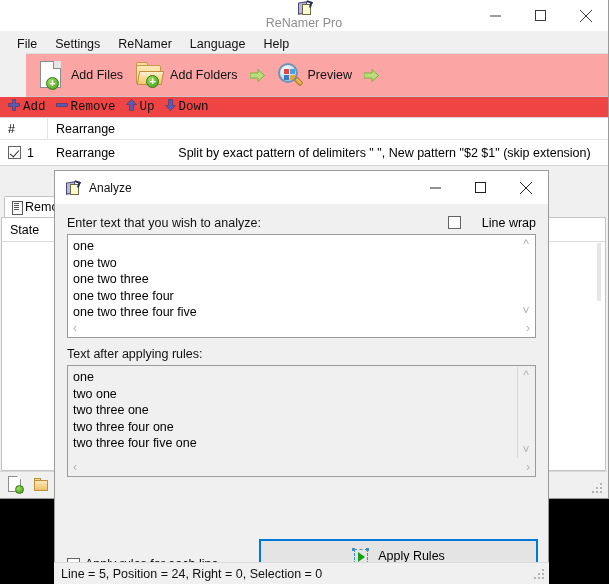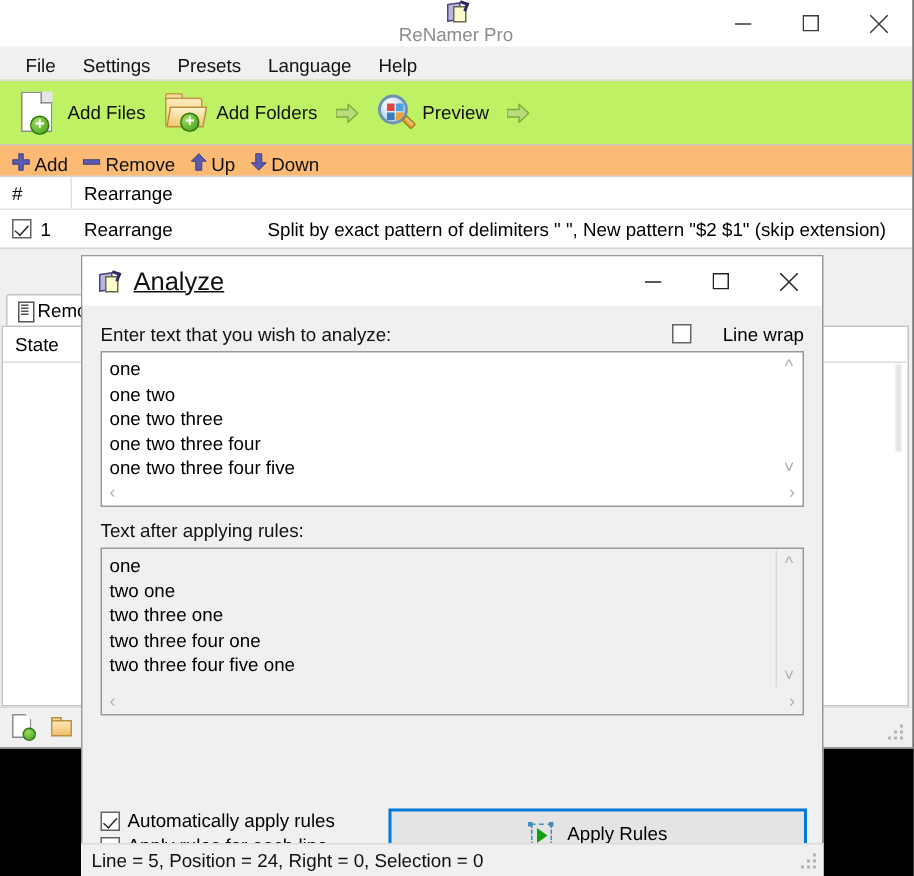--- a/index.html
+++ b/index.html
@@ -47,24 +47,24 @@
   
   #menu-bar {
     height: 22px; background: #f0f0f0;
     display: flex; align-items: flex-end; padding-left: 8px;
     font-size: 12.5px;
   }
   .menu-item { padding: 2px 9px; color: #111; }
 
   
   #main-toolbar {
-    height: 44px; background: #bef264;
+    height: 44px; background: #fca5a5;
     border-top: 1px solid #dedede;
     border-bottom: 1px solid #c8c8c8;
-    display: flex; align-items: center; padding-left: 8px; gap: 4px;
+    display: flex; align-items: center; padding-left: 8px; gap: 4px; margin-left: 26px;
   }
   .tb-item { display: flex; align-items: center; gap: 5px; padding: 2px 4px; }
   .tb-label { font-size: 12.5px; color: #111; }
   .tb-arrow { margin: 0 4px; display:flex; align-items:center; }
 
   
   .icon-file { position: relative; width: 28px; height: 30px; }
   .icon-file .page {
     position: absolute; left: 2px; top: 1px; width: 21px; height: 27px;
     background: #ffffff; border: 1px solid #8c8c8c;
@@ -121,24 +121,25 @@
   .icon-rename {
     position: relative; width: 28px; height: 28px; border-radius: 4px;
     background: linear-gradient(#9ad93f, #5fae16);
     border: 1px solid #4d8f12;
     display: flex; align-items: center; justify-content: center;
   }
   .icon-rename svg { display:block; }
 
   
   #rules-toolbar {
-    height: 21px; background: #fdba74;
+    height: 21px; background: #ef4444;
     border-bottom: 1px solid #d4d4d4;
-    display: flex; align-items: flex-end; padding-left: 6px; gap: 2px;
+    display: flex; align-items: center; padding-left: 6px; gap: 2px;
     font-size: 12.5px;
+    font-family: Liberation Mono, monospace;
   }
   .rt-item { display:flex; align-items:center; gap:3px; padding: 0 6px 0 2px; color:#111; }
 
   
   #rules-table { background: #ffffff; border-bottom: 1px solid #d4d4d4; }
   #rules-header {
     display: flex; height: 22px; background: #ffffff;
     border-bottom: 1px solid #e3e3e3; font-size: 12.5px; align-items: center;
   }
   #rules-header .col { padding-left: 8px; height: 22px; line-height: 22px; border-right: 1px solid #e3e3e3; }
@@ -218,21 +219,21 @@
   .grip i { position:absolute; width:2px; height:2px; background:#b4b4b4; }
 
   
   #analyze-dialog {
     position: absolute; left: 54px; top: 170px; width: 495px; height: 414px;
     background: #f0f0f0; border: 1px solid #9a9a9a;
     box-shadow: 0 0 0 0 rgba(0,0,0,0);
   }
   #dlg-title-bar { height: 33px; background: #ffffff; display: flex; align-items: center; position: relative; }
   #dlg-icon { margin-left: 10px; margin-right: 8px; }
-  #dlg-title { font-size: 17px; color: #111; text-decoration: underline; }
+  #dlg-title { font-size: 12px; color: #111; }
   .dlg-win-buttons { position: absolute; right: 0; top: 0; height: 33px; display: flex; }
   .dlg-win-btn { width: 45px; height: 33px; display:flex; align-items:center; justify-content:center; color:#222; }
 
   #dlg-body { padding: 9px 12px 0 12px; position: relative; height: 381px; }
 
   .row-label { display: flex; align-items: center; justify-content: space-between; height: 19px; }
   .row-label .lbl { font-size: 12.5px; color: #111; }
   .linewrap { display: flex; align-items: center; gap: 21px; font-size: 12.5px; }
 
   .memo {
@@ -323,21 +324,21 @@
               <line x1="0" y1="0" x2="12" y2="12" stroke="#3a3a3a" stroke-width="1"></line>
               <line x1="12" y1="0" x2="0" y2="12" stroke="#3a3a3a" stroke-width="1"></line>
             </svg>
         </div>
       </div>
     </div>
 
     <div id="menu-bar">
       <div class="menu-item">File</div>
       <div class="menu-item">Settings</div>
-      <div class="menu-item">Presets</div>
+      <div class="menu-item">ReNamer</div>
       <div class="menu-item">Language</div>
       <div class="menu-item">Help</div>
     </div>
 
     <div id="main-toolbar">
 
       <div class="tb-item">
         <span class="icon-file">
           <span class="page"></span>
             <span class="fold"></span>
@@ -549,24 +550,20 @@
         <div class="hbar">
           <span class="arrow-g">‹</span>
           <span class="arrow-g">›</span>
         </div>
       </div>
 
       <div id="dlg-options">
         <div class="optcol">
           <label class="optrow">
             <span class="chk checked"></span>
-            <span>Automatically apply rules</span>
-          </label>
-          <label class="optrow">
-            <span class="chk checked"></span>
             <span>Apply rules for each line</span>
           </label>
         </div>
       </div>
 
       <div id="apply-rules-button">
         <span class="apply-icon">
           <span class="dashed"></span>
           <span class="tri"></span>
           <span class="hdl" style="left:0;top:0"></span>

